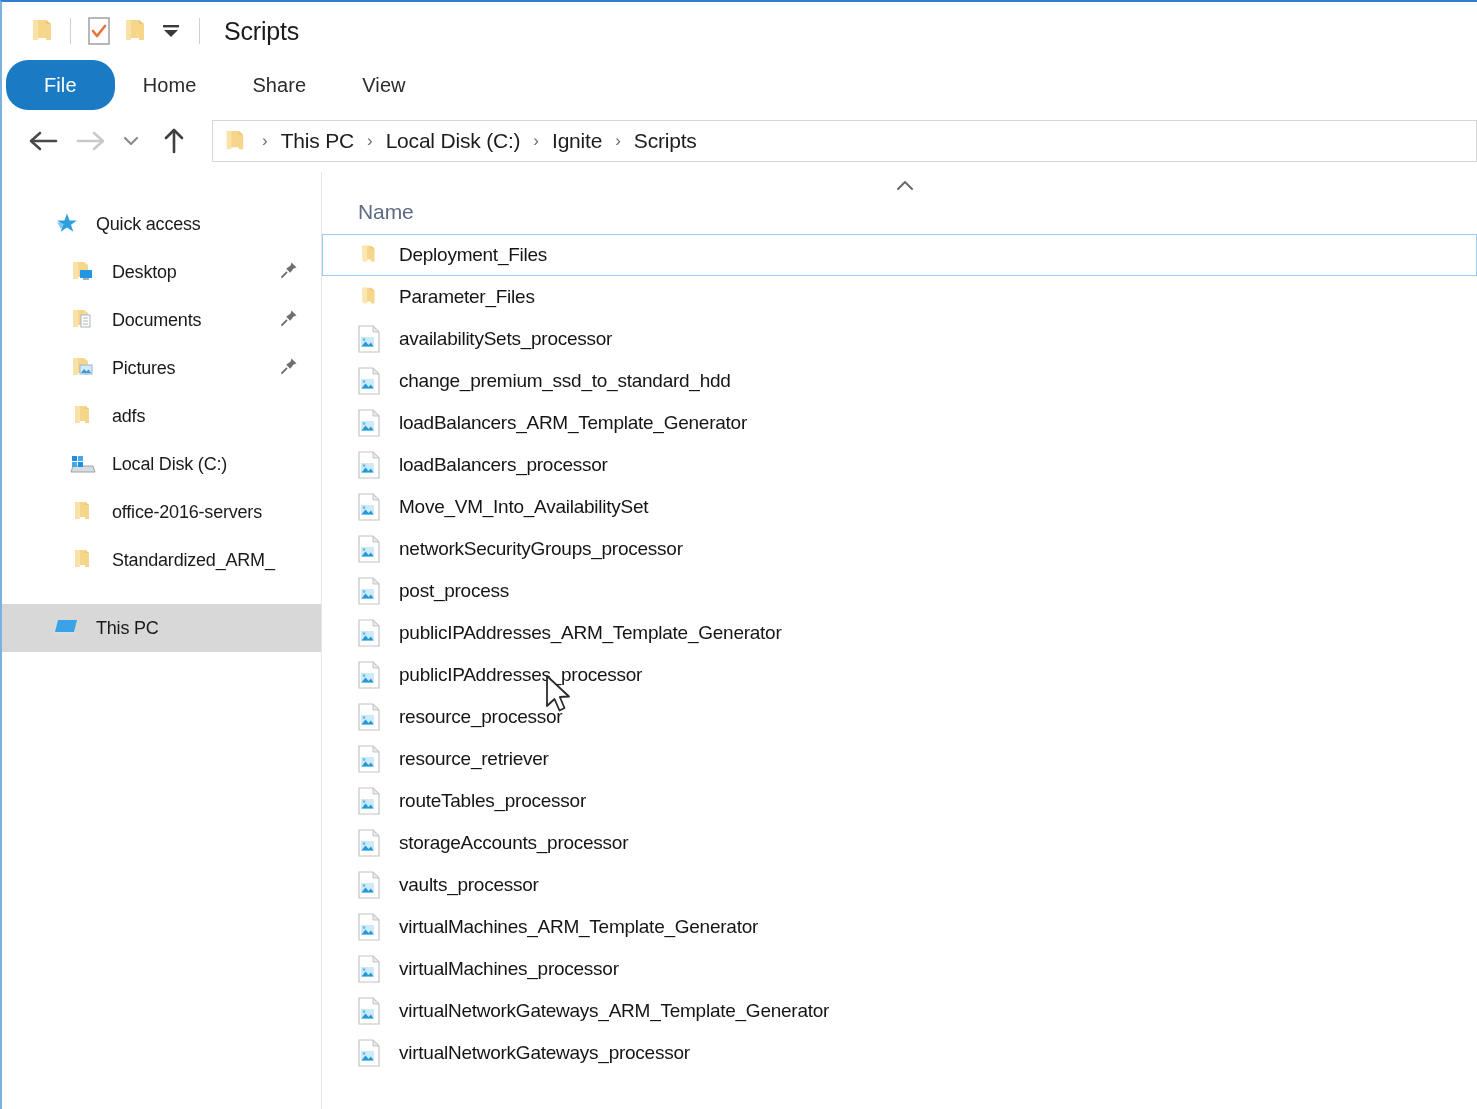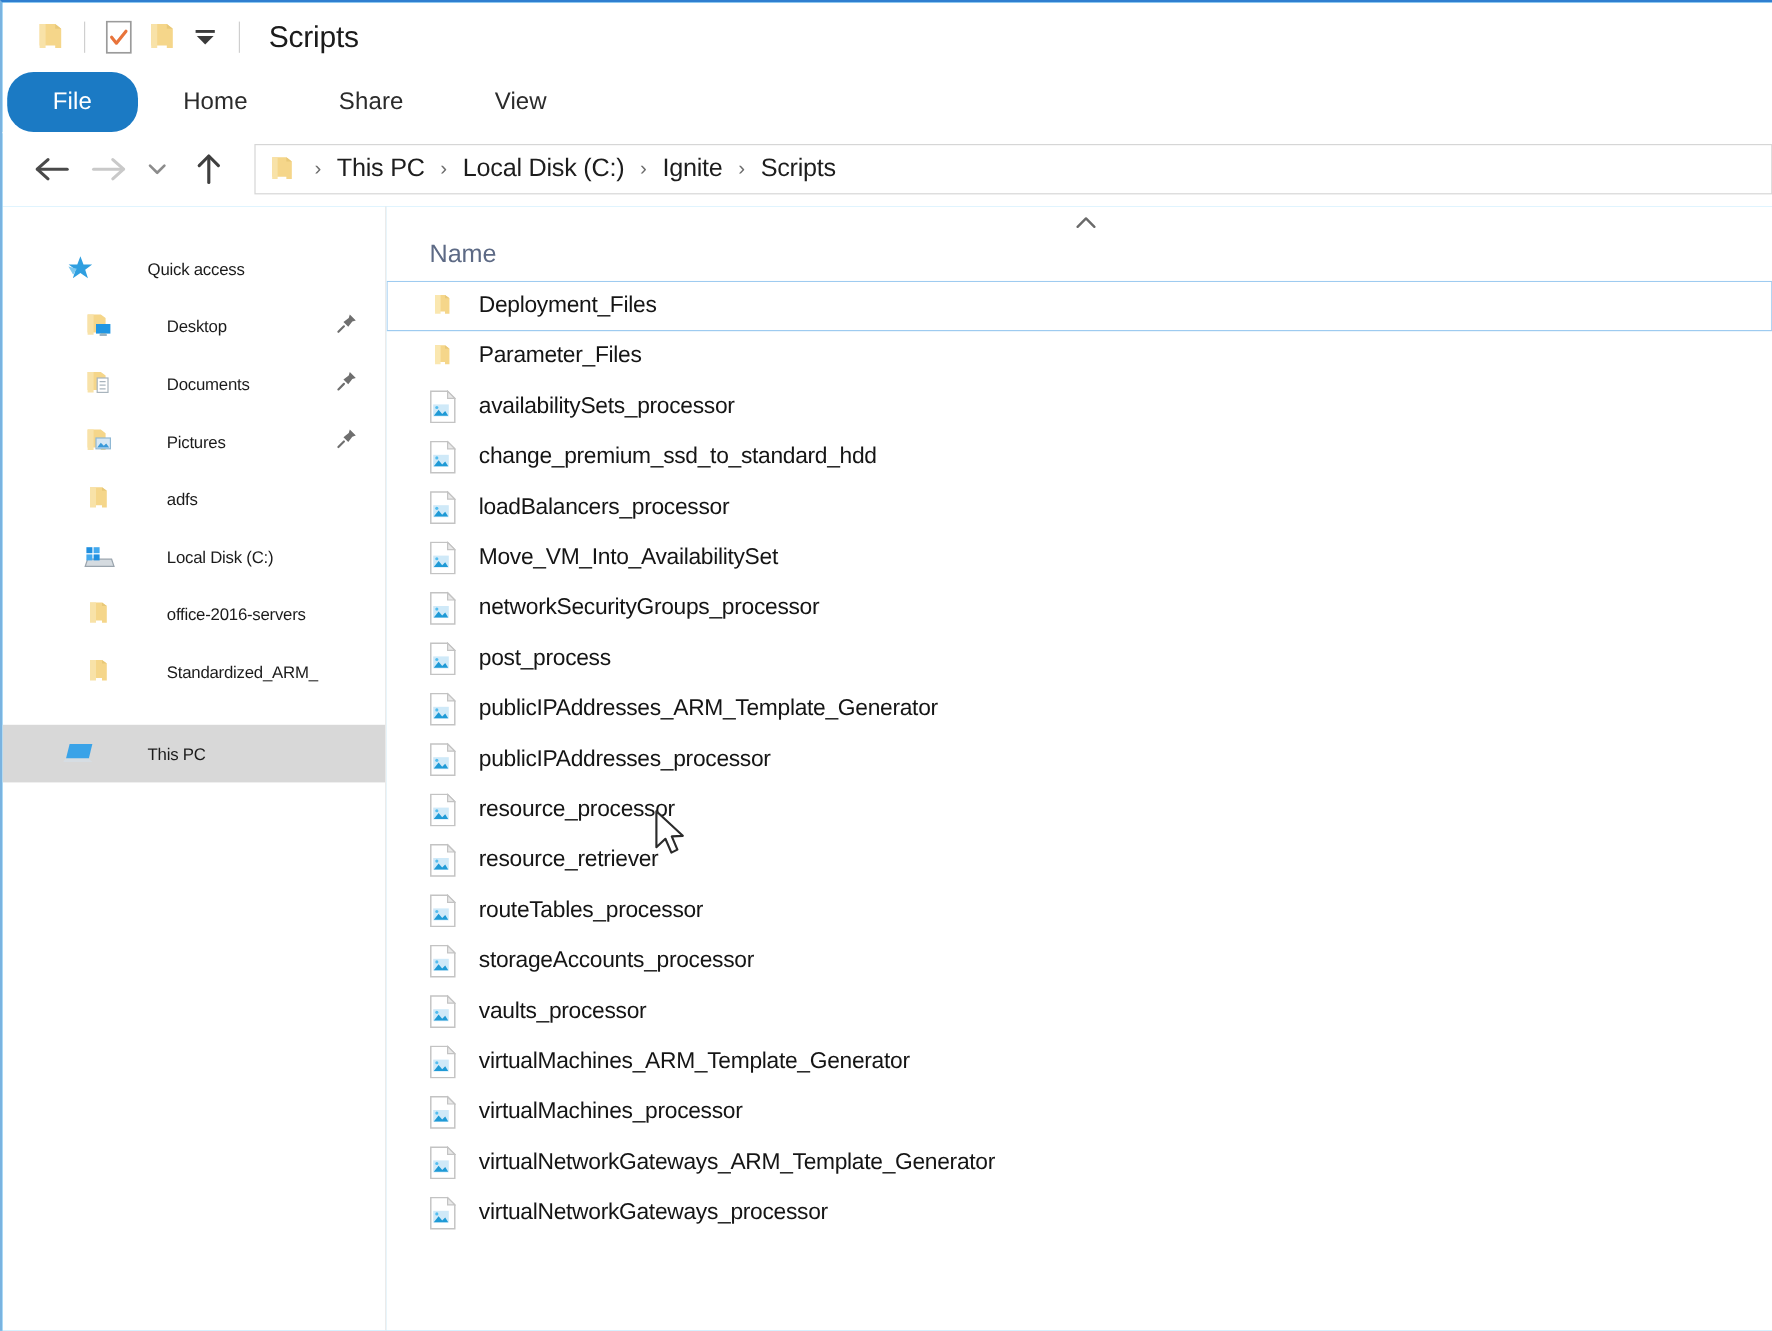--- a/index.html
+++ b/index.html
@@ -68,21 +68,21 @@
     height: 50px;
     background: #ffffff;
     display: flex;
     align-items: stretch;
     border-bottom: 1px solid #e3e3e3;
   }
   .tab {
     display: flex;
     align-items: center;
     justify-content: center;
-    padding: 0 38px;
+    padding: 0 28px;
     font-size: 20px;
     color: #2b2b2b;
     cursor: default;
     letter-spacing: 0.1px;
   }
   .tab.file {
     background: #1b7ac4;
     color: #ffffff;
     padding: 0 38px;
     border-radius: 22px;
@@ -164,24 +164,23 @@
   .nav-icon {
     width: 30px;
     height: 28px;
     margin-right: 14px;
     flex: 0 0 30px;
     display: flex;
     align-items: center;
     justify-content: center;
   }
   .nav-label {
-    font-size: 14px;
+    font-size: 18px;
     color: #1b1b1b;
     letter-spacing: -0.2px;
-    margin-left: 27px;
   }
   .pin {
     position: absolute;
     right: 22px;
     top: 50%;
     transform: translateY(-50%);
   }
   .nav-gap { height: 20px; }
 
   
@@ -529,20 +528,32 @@
               <path d="M2 1 h14 l6 6 v20 h-20 z" fill="#ffffff" stroke="#c3c3c3" stroke-width="1.2"></path>
               <path d="M16 1 v6 h6 z" fill="#e9e9e9" stroke="#c3c3c3" stroke-width="1"></path>
               <rect x="4" y="12" width="13" height="10" fill="#cfe9f8"></rect>
               <path d="M4.5 21.5 l4 -5 l3 3.5 l2.5 -2.5 l2.5 4 z" fill="#1f9ad6"></path>
               <circle cx="7" cy="14.6" r="1.3" fill="#53bdf0"></circle>
             </svg>
           </span>
           <span class="row-label">change_premium_ssd_to_standard_hdd</span>
         </div>
 
+        <div class="row">
+          <span class="row-icon">
+            <svg width="24" height="28" viewBox="0 0 24 28">
+              <path d="M2 1 h14 l6 6 v20 h-20 z" fill="#ffffff" stroke="#c3c3c3" stroke-width="1.2"></path>
+              <path d="M16 1 v6 h6 z" fill="#e9e9e9" stroke="#c3c3c3" stroke-width="1"></path>
+              <rect x="4" y="12" width="13" height="10" fill="#cfe9f8"></rect>
+              <path d="M4.5 21.5 l4 -5 l3 3.5 l2.5 -2.5 l2.5 4 z" fill="#1f9ad6"></path>
+              <circle cx="7" cy="14.6" r="1.3" fill="#53bdf0"></circle>
+            </svg>
+          </span>
+          <span class="row-label">loadBalancers_ARM_Template_Generator</span>
+        </div>
 
         <div class="row">
           <span class="row-icon">
             <svg width="24" height="28" viewBox="0 0 24 28">
               <path d="M2 1 h14 l6 6 v20 h-20 z" fill="#ffffff" stroke="#c3c3c3" stroke-width="1.2"></path>
               <path d="M16 1 v6 h6 z" fill="#e9e9e9" stroke="#c3c3c3" stroke-width="1"></path>
               <rect x="4" y="12" width="13" height="10" fill="#cfe9f8"></rect>
               <path d="M4.5 21.5 l4 -5 l3 3.5 l2.5 -2.5 l2.5 4 z" fill="#1f9ad6"></path>
               <circle cx="7" cy="14.6" r="1.3" fill="#53bdf0"></circle>
             </svg>

